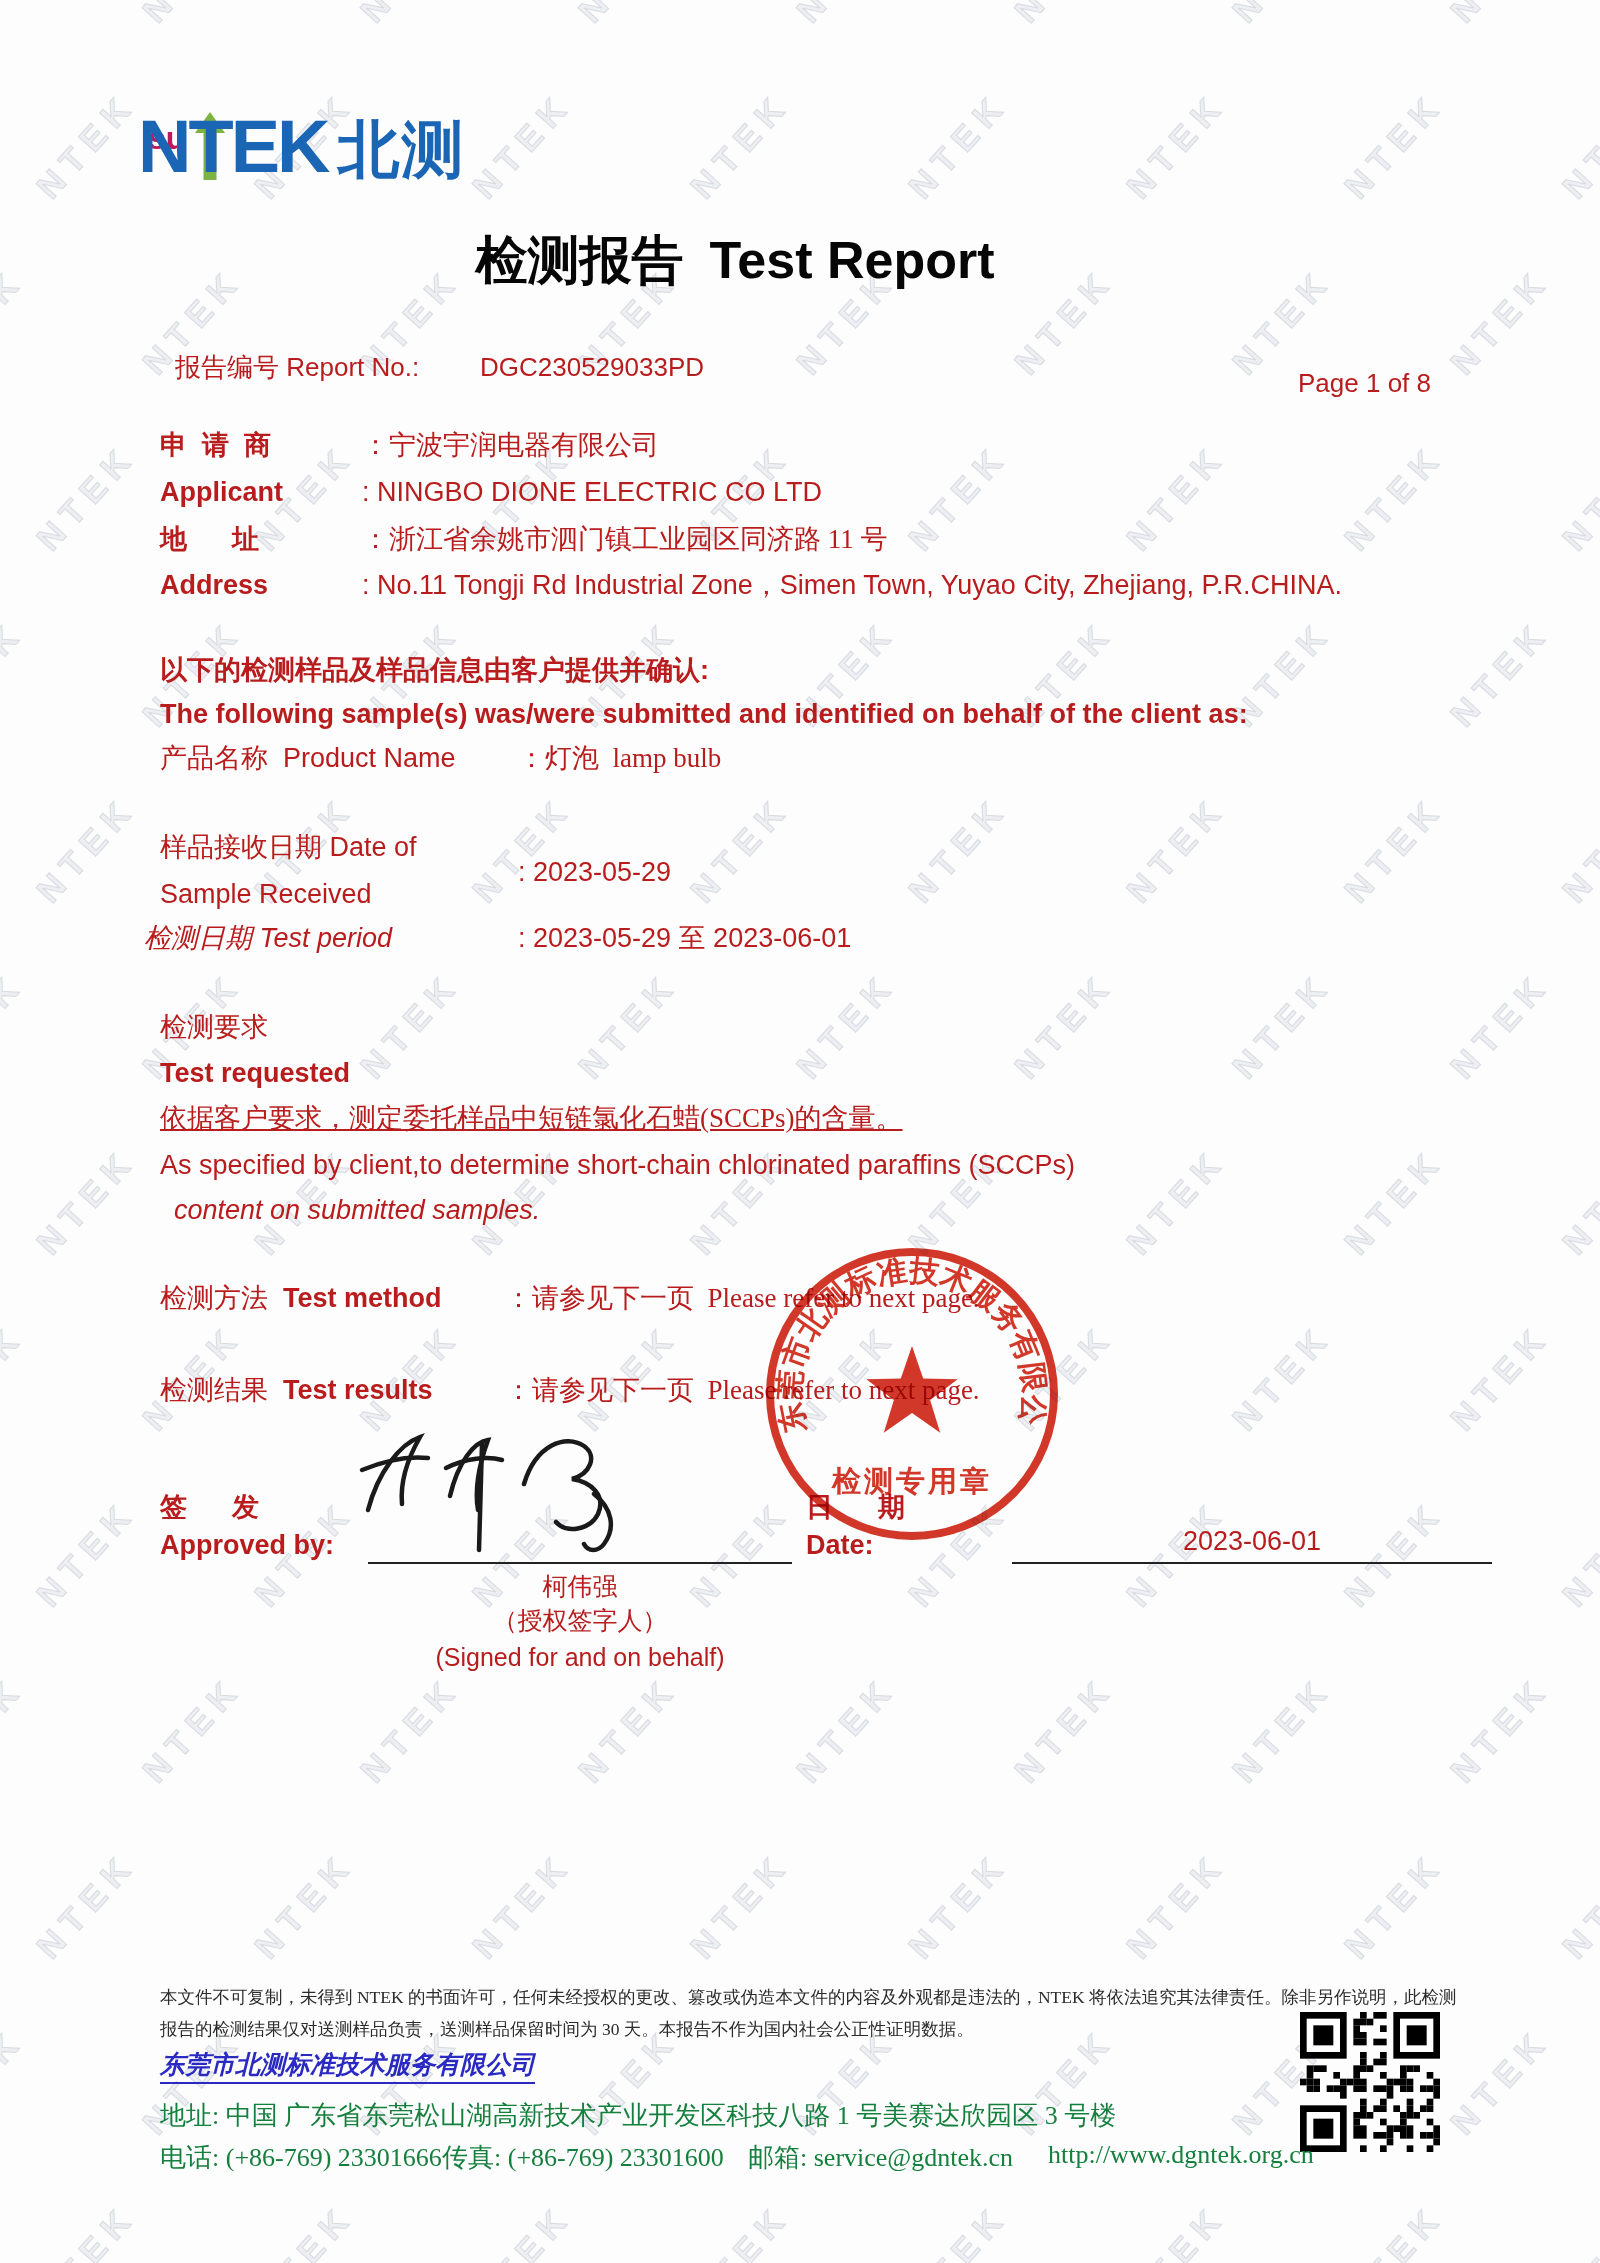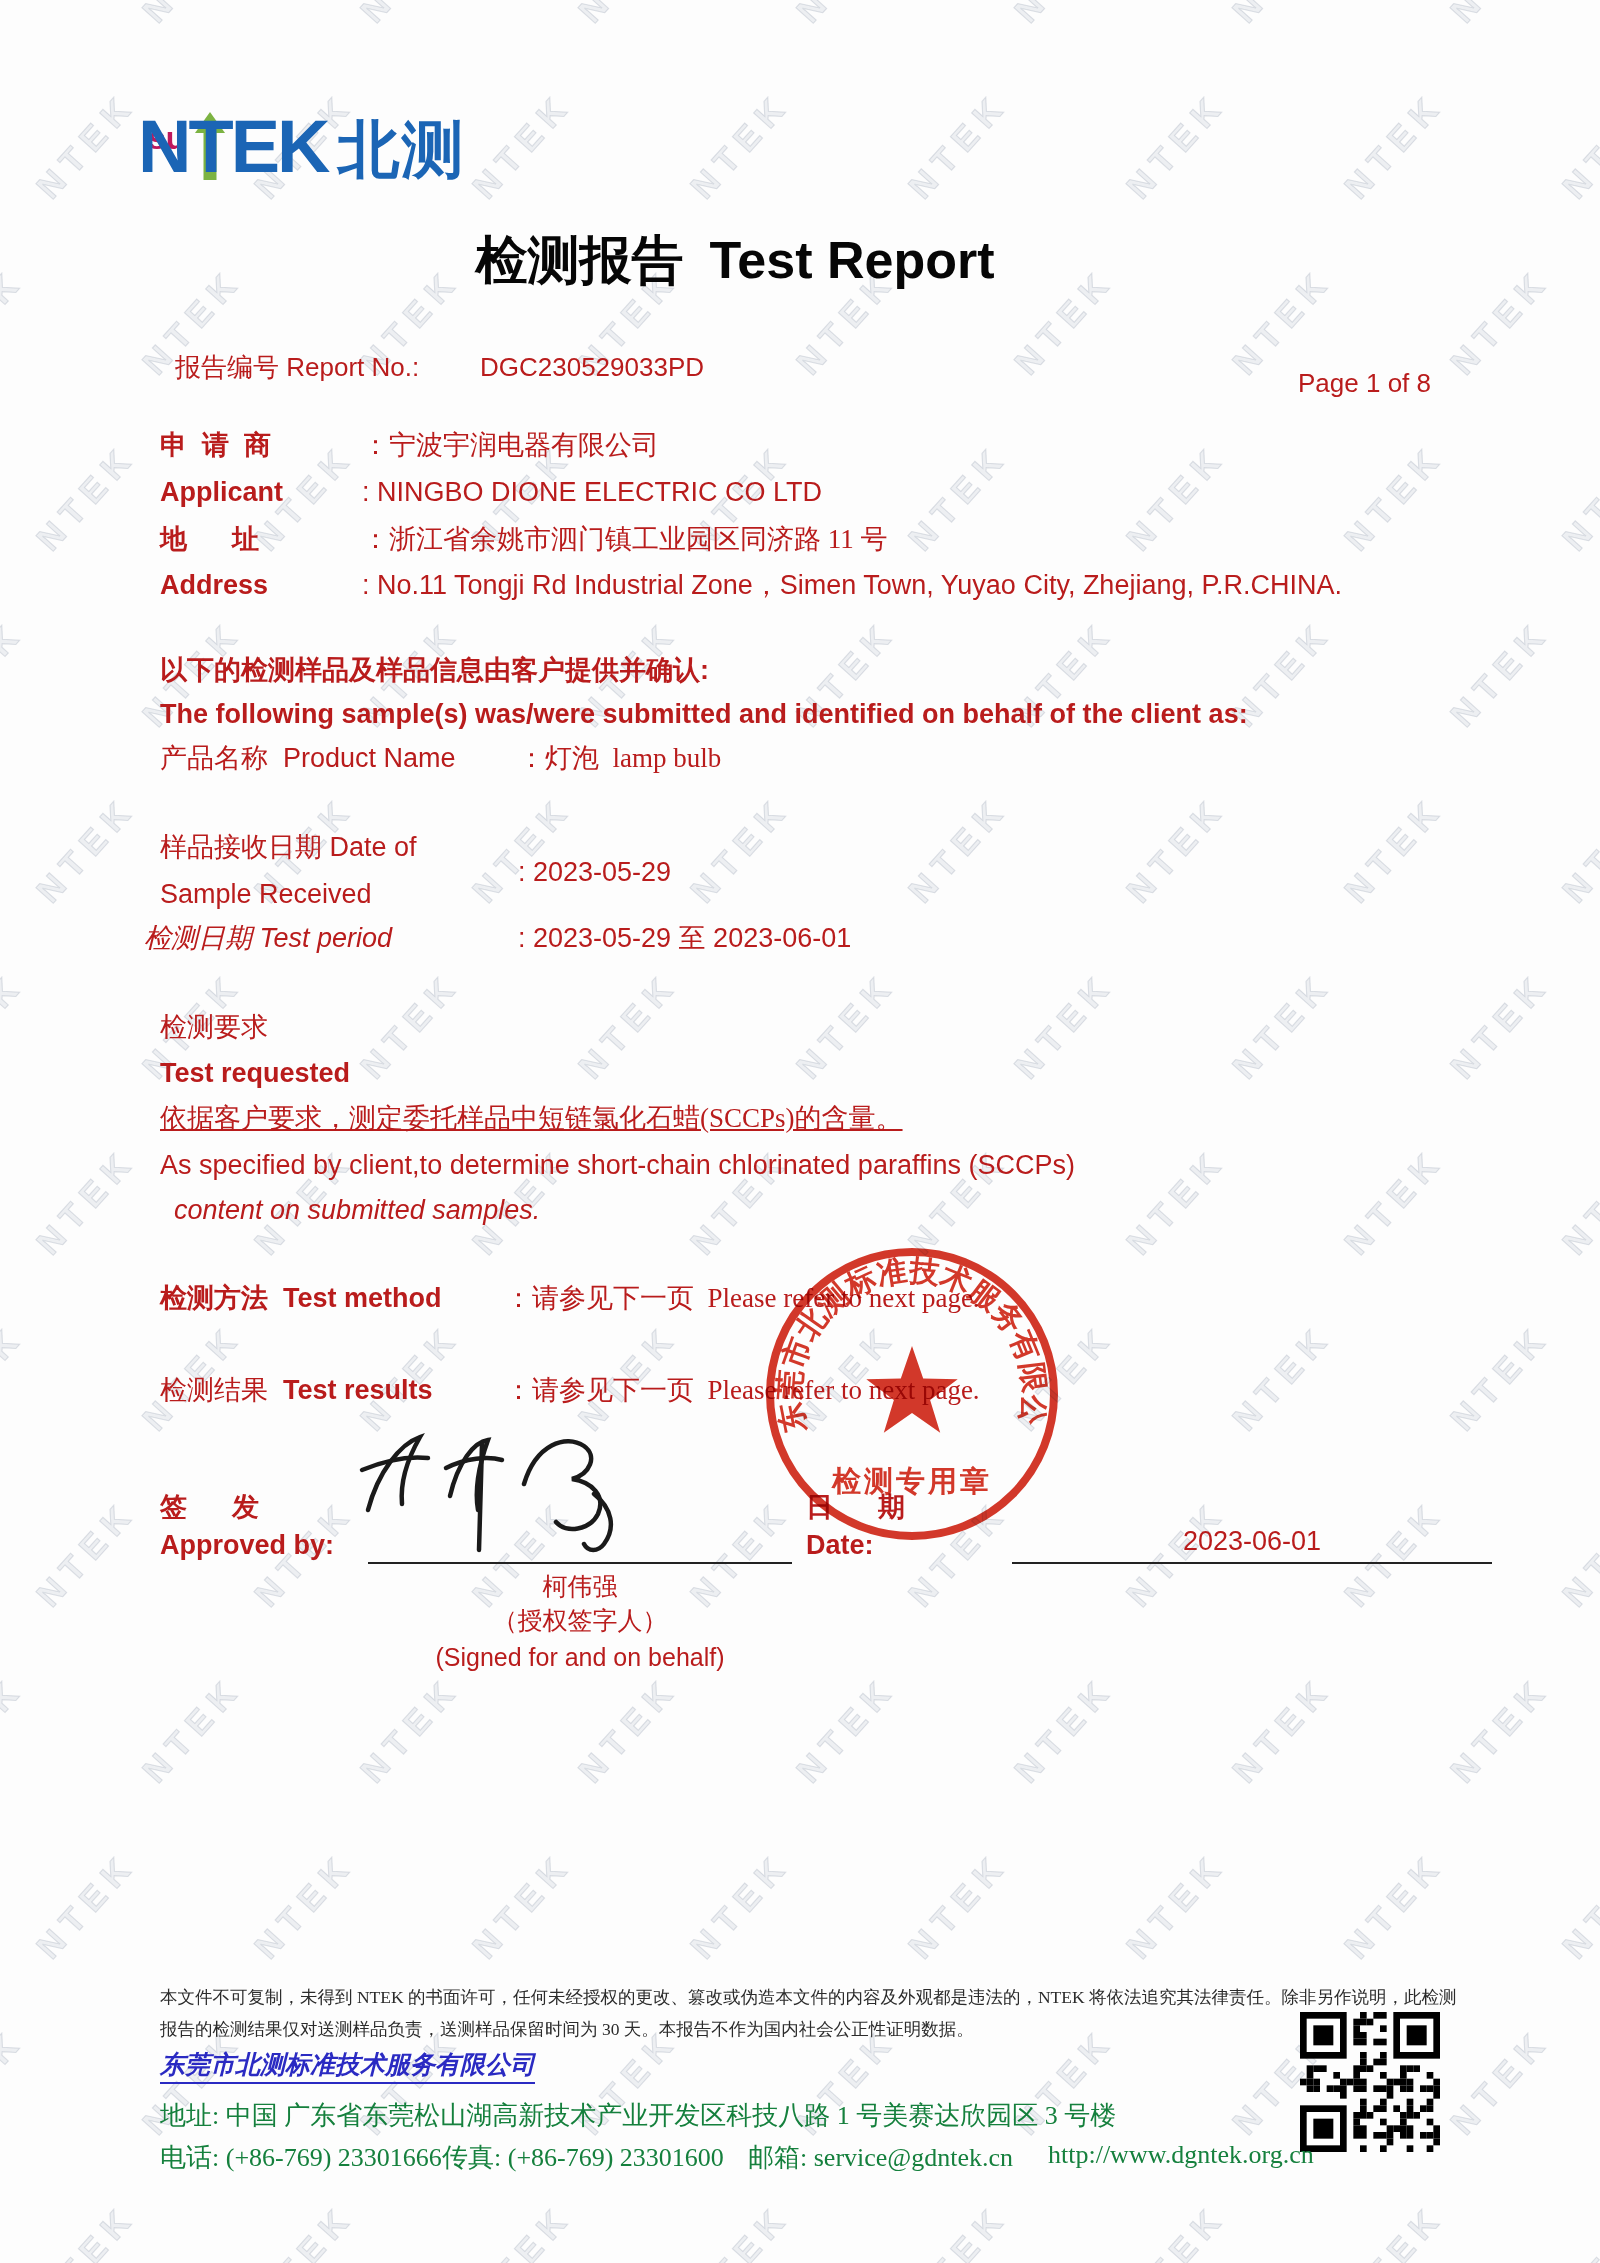--- a/index.html
+++ b/index.html
@@ -213,21 +213,21 @@
   <span class="abs t" style="left:518px;top:855px;">: 2023-05-29</span>
   <span class="abs t" style="left:144px;top:921px;font-style:italic;">检测日期 Test period</span>
   <span class="abs t" style="left:518px;top:921px;">: 2023-05-29 至 2023-06-01</span>
 
   <span class="abs t" style="left:160px;top:1010px;">检测要求</span>
   <span class="abs t b" style="left:160px;top:1056px;">Test requested</span>
   <span class="abs t serif" style="left:160px;top:1101px;text-decoration:underline;">依据客户要求，测定委托样品中短链氯化石蜡(SCCPs)的含量。</span>
   <span class="abs t" style="left:160px;top:1148px;">As specified by client,to determine short-chain chlorinated paraffins (SCCPs)</span>
   <span class="abs t" style="left:174px;top:1193px;font-style:italic;">content on submitted samples.</span>
 
-  <span class="abs t" style="left:160px;top:1281px;font-weight:bold;"><span>检测方法</span>  <b>Test method</b></span>
+  <span class="abs t" style="left:160px;top:1281px;"><span>检测方法</span>  <b>Test method</b></span>
   <span class="abs t serif" style="left:505px;top:1281px;">：请参见下一页  Please refer to next page.</span>
   <span class="abs t" style="left:160px;top:1373px;"><span>检测结果</span>  <b>Test results</b></span>
   <span class="abs t serif" style="left:505px;top:1373px;">：请参见下一页  Please refer to next page.</span>
 
   <span class="abs t b" style="left:160px;top:1490px;">签      发</span>
   <span class="abs t b" style="left:160px;top:1528px;">Approved by:</span>
   <div class="abs hline" style="left:368px;top:1562px;width:424px;"></div>
   <span class="abs t b" style="left:806px;top:1490px;">日      期</span>
   <span class="abs t b" style="left:806px;top:1528px;">Date:</span>
   <div class="abs hline" style="left:1012px;top:1562px;width:480px;"></div>

